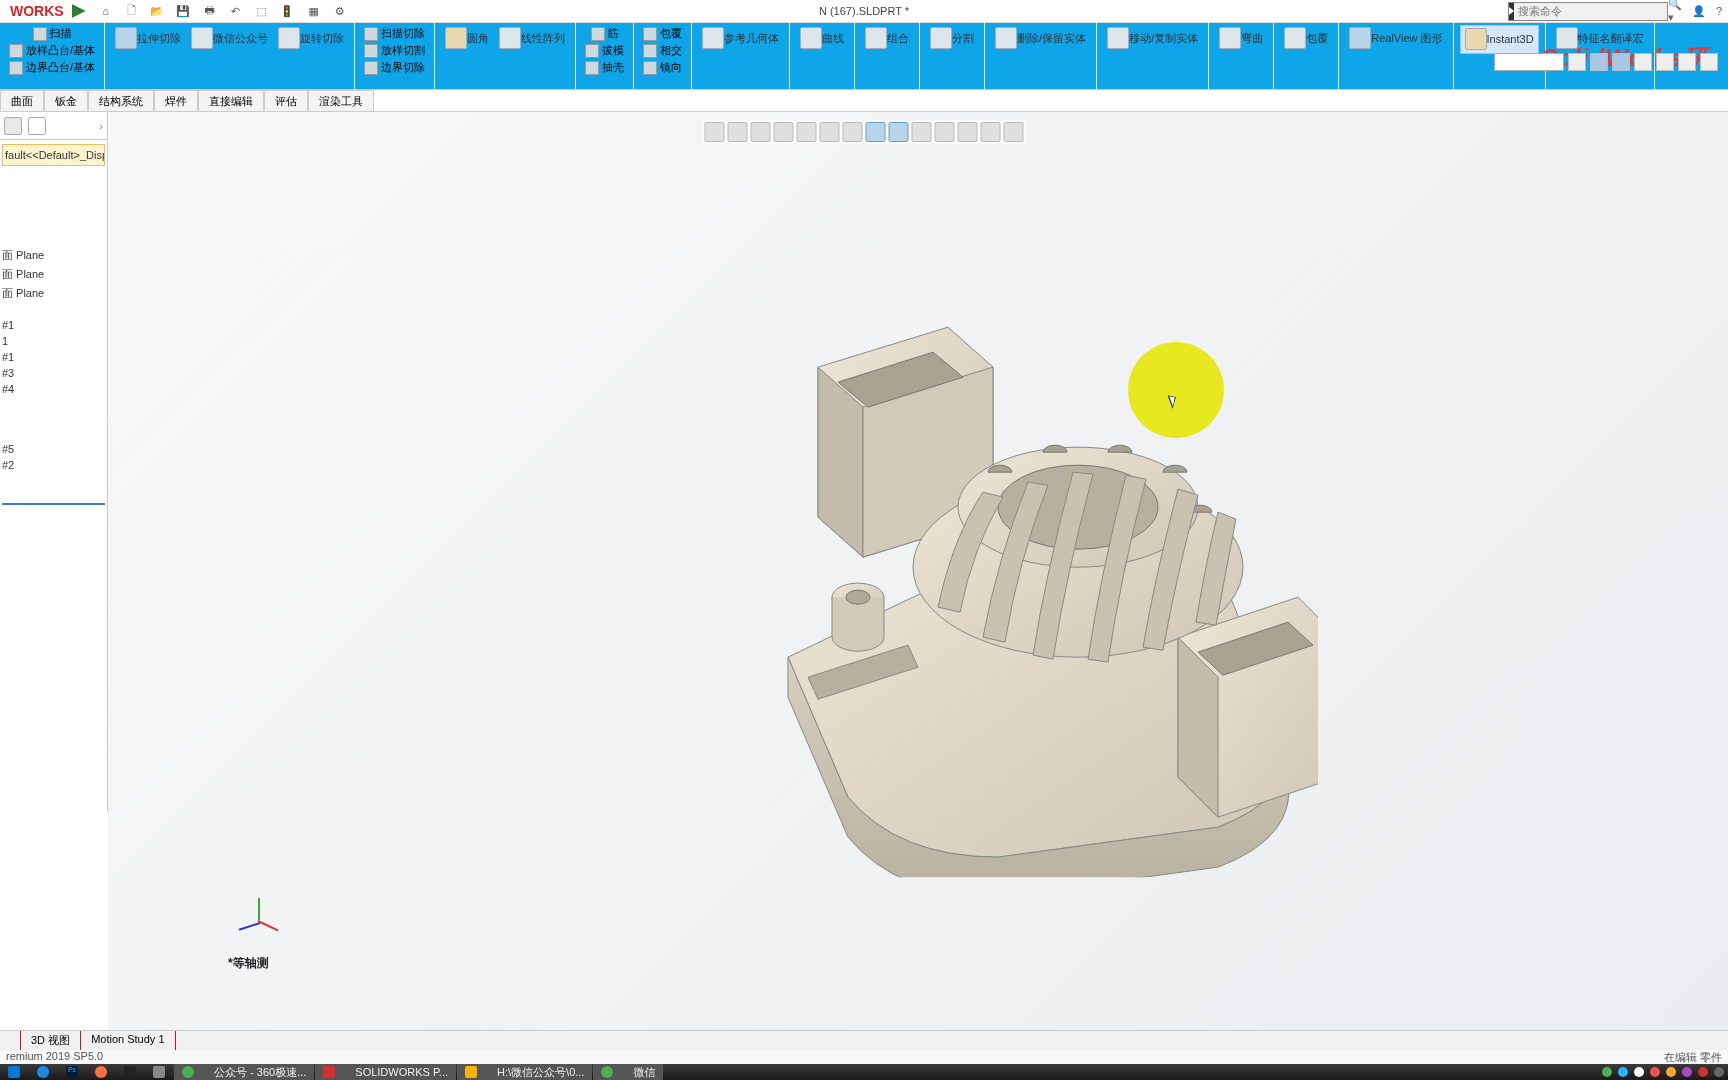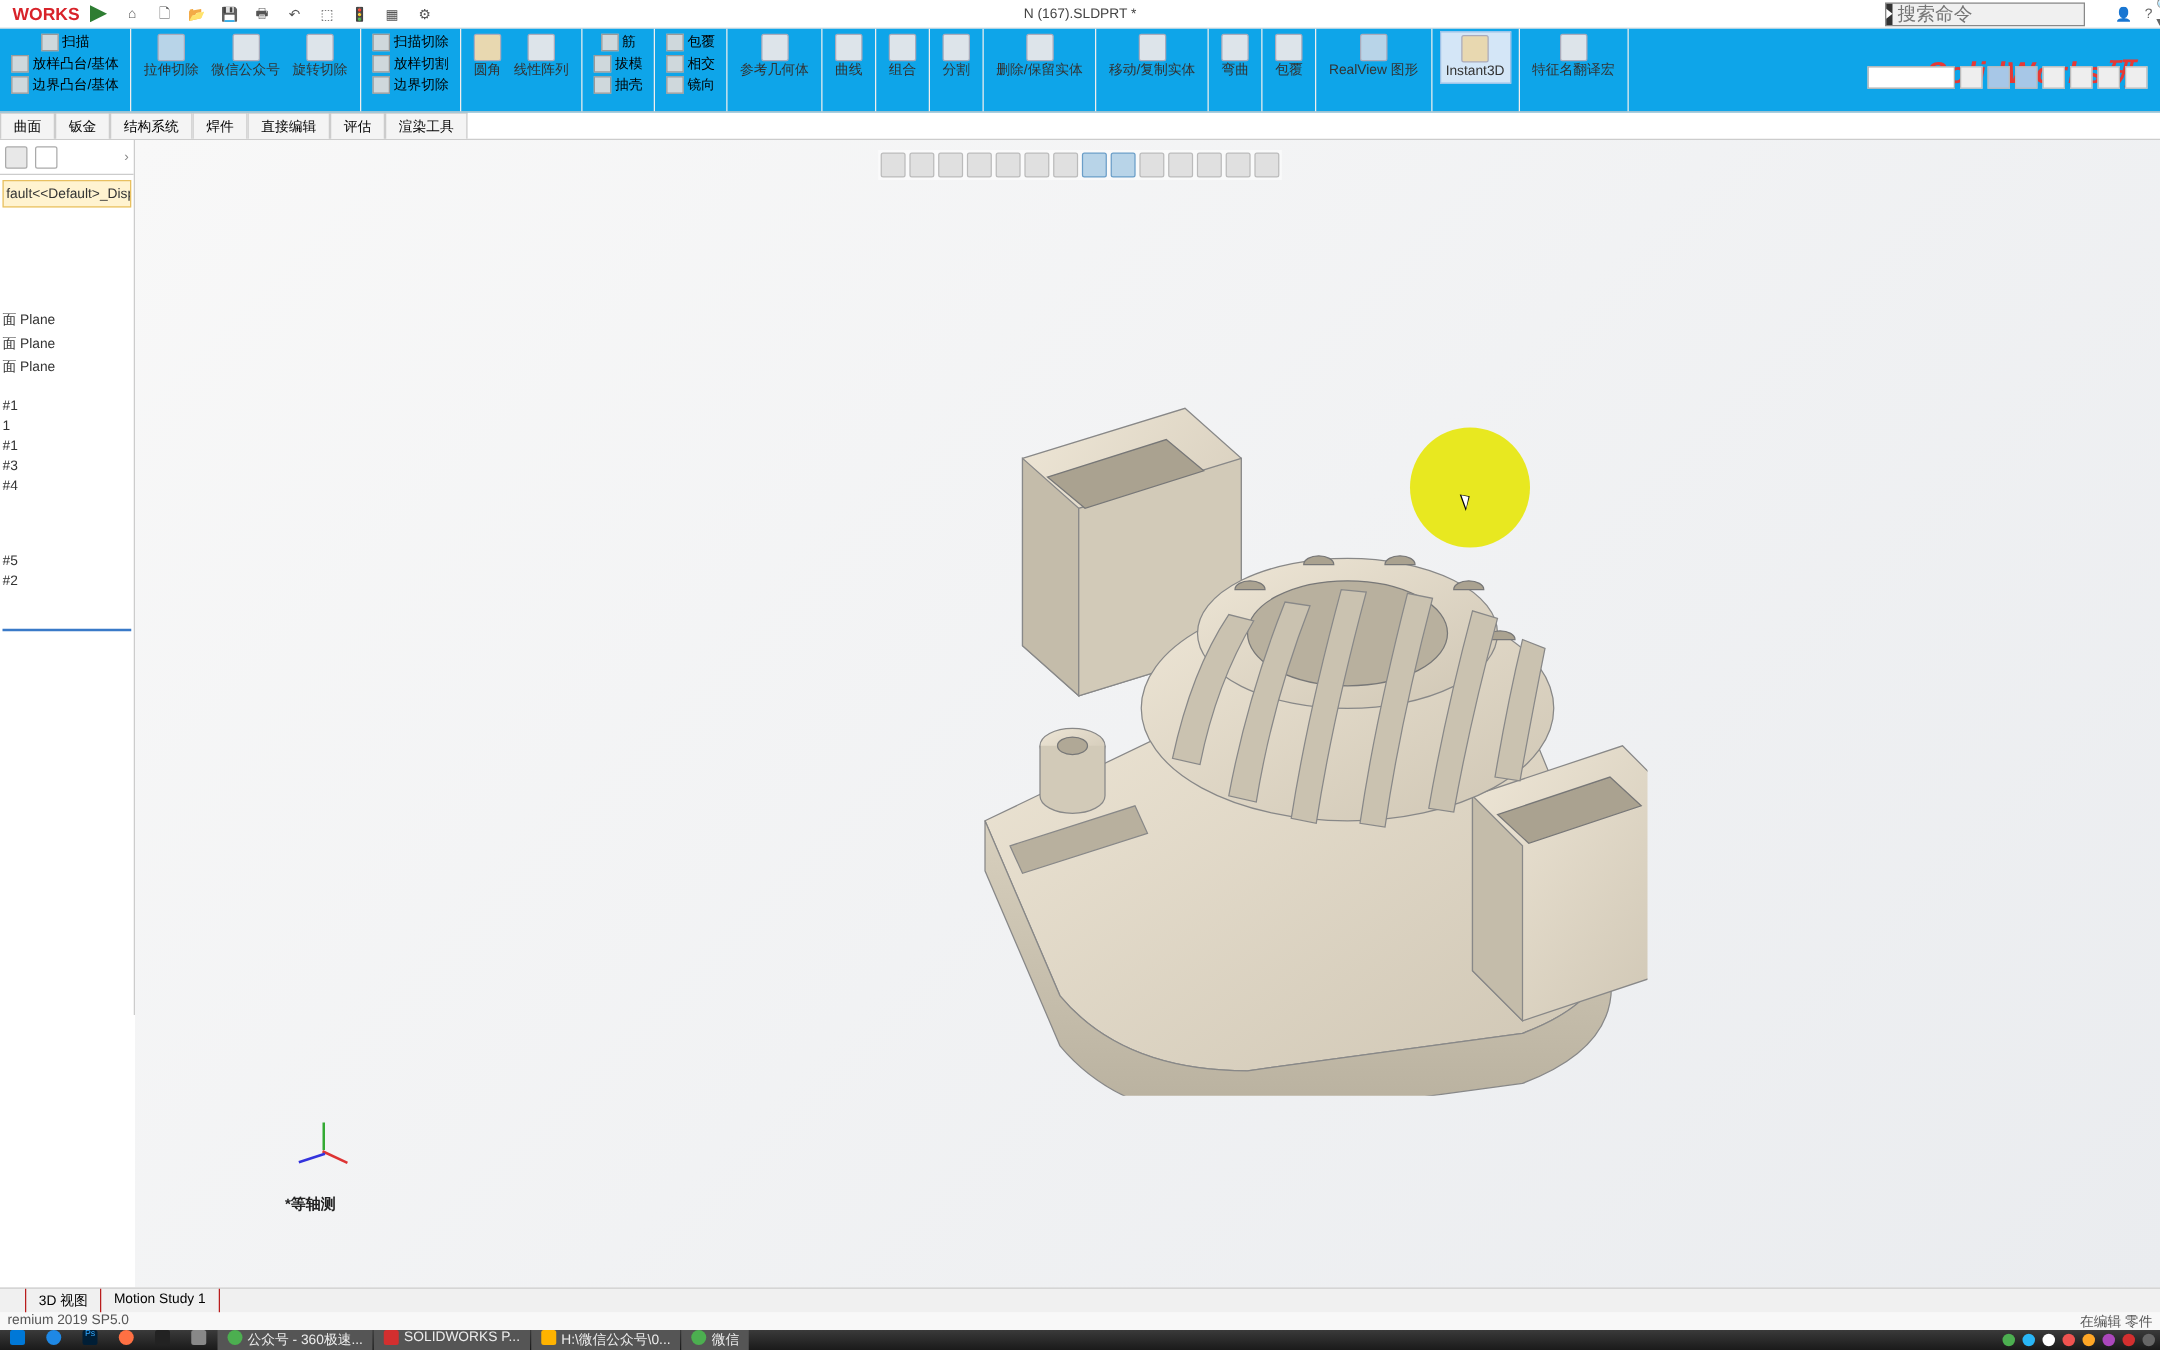--- a/index.html
+++ b/index.html
@@ -4,27 +4,27 @@
 <style>
 *{margin:0;padding:0;box-sizing:border-box;font-family:"Microsoft YaHei",Arial,sans-serif;font-size:11px;user-select:none}
 body{width:1728px;height:1080px;overflow:hidden;background:#fff;position:relative}
 .titlebar{height:23px;background:#fff;border-bottom:1px solid #ddd;display:flex;align-items:center;padding:0 4px;position:relative}
 .logo{color:#d8232a;font-weight:bold;font-size:14px;padding:0 6px}
 .play-btn{width:14px;height:14px;background:#2e7d32;clip-path:polygon(0 0,100% 50%,0 100%);margin-left:2px}
 .qat{display:flex;gap:10px;margin-left:12px;align-items:center}
 .qat-icon{width:16px;height:16px;display:flex;align-items:center;justify-content:center;color:#555;cursor:pointer}
 .doc-title{position:absolute;left:50%;transform:translateX(-50%);color:#444}
 .search-box{position:absolute;right:60px;display:flex;align-items:center;border:1px solid #888;background:#f0f0f0;height:19px;width:160px}
-.search-box input{border:none;background:transparent;flex:1;padding:0 4px;font-size:15px;outline:none}
+.search-box input{border:none;background:transparent;flex:1;padding:0 4px;font-size:11px;outline:none}
 .search-play{width:18px;height:17px;background:#333;display:flex;align-items:center;justify-content:center}
 .search-play::after{content:"";width:0;height:0;border-left:5px solid #fff;border-top:4px solid transparent;border-bottom:4px solid transparent}
 .title-right{position:absolute;right:6px;display:flex;gap:10px;color:#666}
 .ribbon{height:67px;background:#0ea5e9;border-bottom:1px solid #ccc;display:flex;position:relative}
 .rb-group{display:flex;flex-direction:column;align-items:center;justify-content:flex-start;padding:2px 6px;border-right:1px solid #eee;height:100%}
-.rb-btn{display:flex;flex-direction:column;align-items:center;cursor:pointer;padding:2px 4px;text-align:center;line-height:1.15}
+.rb-btn{display:flex;flex-direction:row;align-items:center;cursor:pointer;padding:2px 4px;text-align:center;line-height:1.15}
 .rb-btn.active{background:#d4e6f7;border:1px solid #9bc1e8}
 .rb-icon{width:22px;height:22px;background:#dde4ea;border:1px solid #aab;border-radius:2px;margin-bottom:1px}
 .rb-icon.blue{background:#b8d4e8}
 .rb-icon.gold{background:#e8d8b0}
 .rb-label{font-size:11px;color:#333;white-space:nowrap}
 .rb-row{display:flex;gap:2px}
 .rb-mini{display:flex;align-items:center;gap:3px;cursor:pointer;padding:1px 3px;font-size:11px}
 .rb-mini-icon{width:14px;height:14px;background:#cfd8dc;border:1px solid #999}
 .watermark{position:absolute;right:20px;top:42px;color:#e63935;font-weight:bold;font-style:italic;font-size:24px;letter-spacing:1px;z-index:5}
 .tabs{height:22px;background:#fff;border-bottom:1px solid #ccc;display:flex;}
@@ -46,21 +46,21 @@
 .cursor-arrow::after{content:"";position:absolute;left:-6px;top:-3px;width:0;height:0;border-left:5px solid #fff;border-top:3px solid transparent;border-bottom:8px solid transparent}
 .triad{position:absolute;left:130px;bottom:90px;width:50px;height:50px;z-index:3}
 .triad-x{position:absolute;width:22px;height:2px;background:#d33;left:20px;top:30px;transform:rotate(25deg);transform-origin:left}
 .triad-y{position:absolute;width:2px;height:22px;background:#3a3;left:20px;top:8px}
 .triad-z{position:absolute;width:22px;height:2px;background:#33d;left:0;top:32px;transform:rotate(-18deg);transform-origin:right}
 .view-label{position:absolute;left:120px;bottom:58px;font-size:12px;font-weight:bold;color:#222}
 .bottom-tabs{position:absolute;left:0;bottom:30px;height:20px;display:flex;background:#f0f0f0;border-top:1px solid #ccc;width:100%;font-size:11px}
 .bottom-tabs div{padding:2px 10px;border-right:1px solid #b91c1c;cursor:pointer}
 .statusbar{position:absolute;left:0;bottom:16px;height:14px;width:100%;background:#f8f8f8;font-size:10px;color:#555;display:flex;justify-content:space-between;padding:0 6px;}
 .taskbar{position:absolute;left:0;bottom:0;height:16px;width:100%;background:linear-gradient(#3a3a3a,#1a1a1a);display:flex;align-items:center;gap:1px;padding:0}
-.task-item{height:16px;padding:0 8px;display:flex;gap:4px;color:#eee;font-size:10px;cursor:pointer;white-space:nowrap;overflow:hidden}
+.task-item{height:16px;padding:0 8px;display:flex;align-items:center;gap:20px;color:#eee;font-size:10px;cursor:pointer;white-space:nowrap;overflow:hidden}
 .task-item.active{background:#555}
 .task-icon{width:12px;height:12px;border-radius:2px}
 .tray{position:absolute;right:4px;display:flex;gap:6px;align-items:center}
 .tray-icon{width:10px;height:10px;border-radius:50%}
 .ext-tools{position:absolute;right:10px;top:30px;display:flex;gap:4px;align-items:center;z-index:6}
 .ext-dd{width:70px;height:18px;border:1px solid #aaa;background:#fff}
 .ext-icon{width:18px;height:18px;border:1px solid #bbb;background:#eee;cursor:pointer}
 .ext-icon.colored{background:#a7c7e7}
 svg.part-svg{width:800px;height:640px}
 .right-small{position:absolute;right:4px;top:115px;display:flex;gap:4px}

